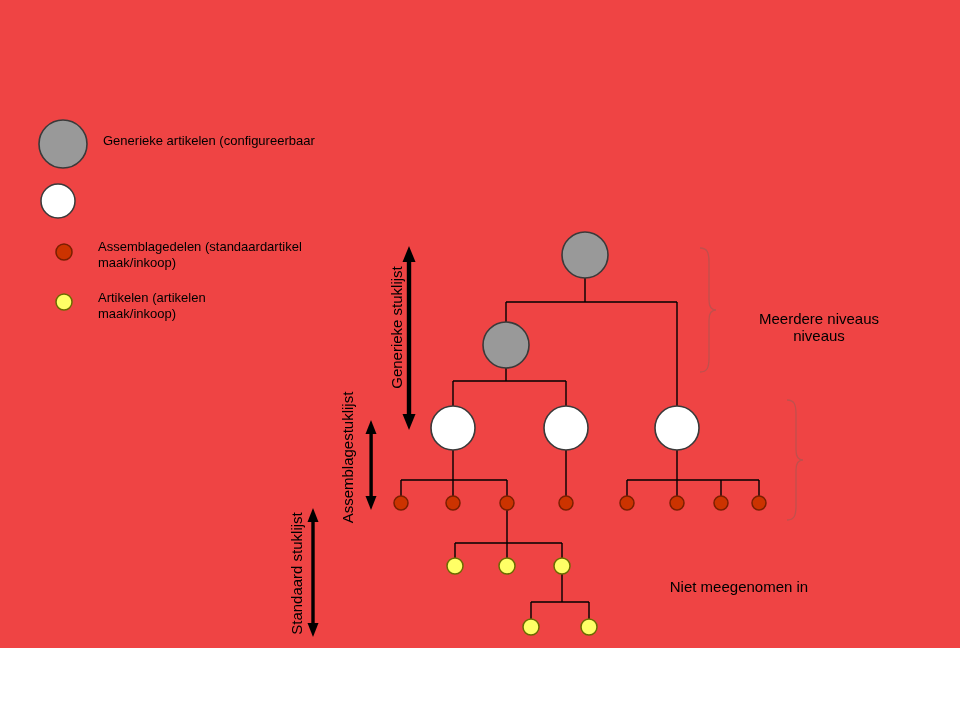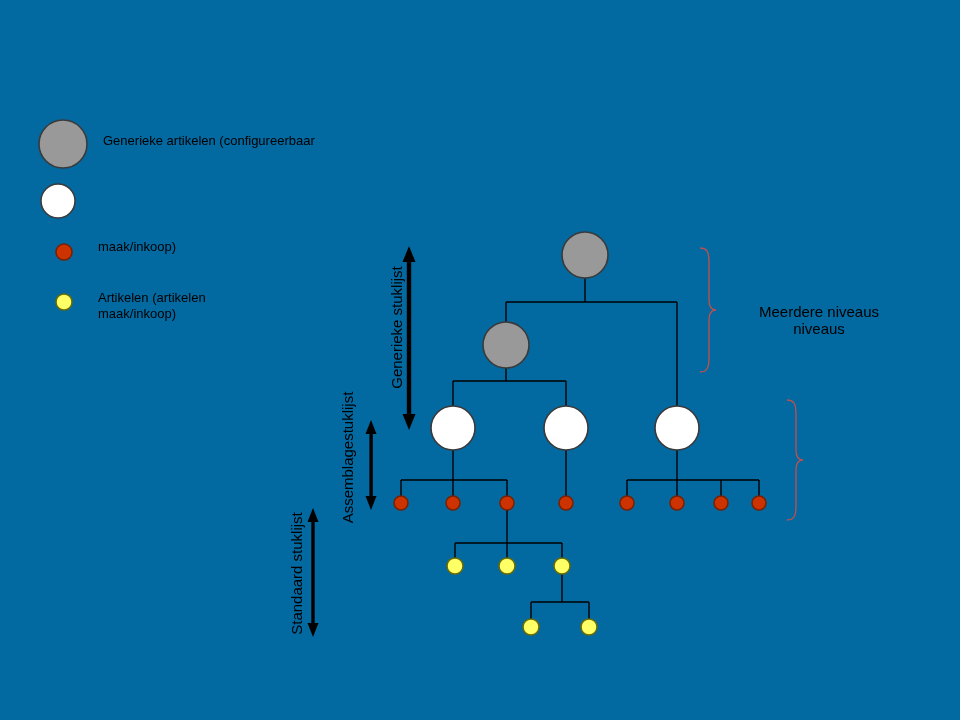--- a/index.html
+++ b/index.html
@@ -1,38 +1,38 @@
 <!DOCTYPE html>
 <html><head>
 <meta charset="utf-8">
 <style>
   html,body{margin:0;padding:0;background:#fff;}
   .canvas{
-    position:relative;width:960px;height:720px;background:#0369a1;
+    position:relative;width:960px;height:648px;background:#ef4444;
     font-family:"Liberation Sans",sans-serif;color:#000;overflow:hidden;
   }
   .canvas svg{position:absolute;left:0;top:0;}
   .t{position:absolute;white-space:nowrap;}
   .legend-line{display:block;}
   .legend-item{font-size:13px;line-height:16px;}
   #legend-label-1{left:103px;top:133px;}
   #legend-label-2{left:99px;top:184px;}
   #legend-label-3{left:98px;top:239px;}
   #legend-label-4{left:98px;top:290px;}
   .vlabel{
     position:absolute;font-size:15px;text-align:center;
     transform:rotate(-90deg);white-space:nowrap;
   }
   #vlabel-generieke{left:316px;top:319px;width:160px;}
   #vlabel-assemblage{left:267px;top:449px;width:160px;}
   #vlabel-standaard{left:221px;top:565px;width:150px;}
   .annotation{
     position:absolute;font-size:15px;line-height:17px;text-align:center;width:180px;
   }
-  #annotation-multi-level{left:729px;top:303px;}
+  #annotation-multi-level{left:729px;top:310px;}
   #annotation-not-included{left:649px;top:578px;}
   .ann-line{display:block;}
 </style>
 </head>
 <body>
 
 <div class="canvas">
 
   <svg width="960" height="720" viewBox="0 0 960 720">
 
@@ -121,31 +121,33 @@
     <circle stroke-width="1.6" cx="63" cy="144" r="24" fill="#999999" stroke="#3a3a3a"></circle>
     <circle stroke-width="1.5" cx="58" cy="201" r="17" fill="#ffffff" stroke="#3a3a3a"></circle>
     <circle stroke-width="1.5" cx="64" cy="252" r="8" fill="#cc3300" stroke="#7a1f00"></circle>
     <circle stroke-width="1.5" cx="64" cy="302" r="8" fill="#ffff66" stroke="#6b6b00"></circle>
   </svg>
 
   <div class="t legend-item" id="legend-label-1">
     <span class="legend-line">Generieke artikelen (configureerbaar</span>
   </div>
   <div class="t legend-item" id="legend-label-3">
+    <span class="legend-line">Assemblagedelen (standaardartikel</span>
     <span class="legend-line">maak/inkoop)</span>
   </div>
   <div class="t legend-item" id="legend-label-4">
     <span class="legend-line">Artikelen (artikelen</span>
     <span class="legend-line">maak/inkoop)</span>
   </div>
 
   <div class="vlabel" id="vlabel-generieke">Generieke stuklijst</div>
   <div class="vlabel" id="vlabel-assemblage">Assemblagestuklijst</div>
   <div class="vlabel" id="vlabel-standaard">Standaard stuklijst</div>
 
   <div class="annotation" id="annotation-multi-level">
     <span class="ann-line">Meerdere niveaus</span>
     <span class="ann-line">niveaus</span>
   </div>
   <div class="annotation" id="annotation-not-included">
+    <span class="ann-line">Niet meegenomen in</span>
   </div>
 
 </div>
 
 </body></html>

